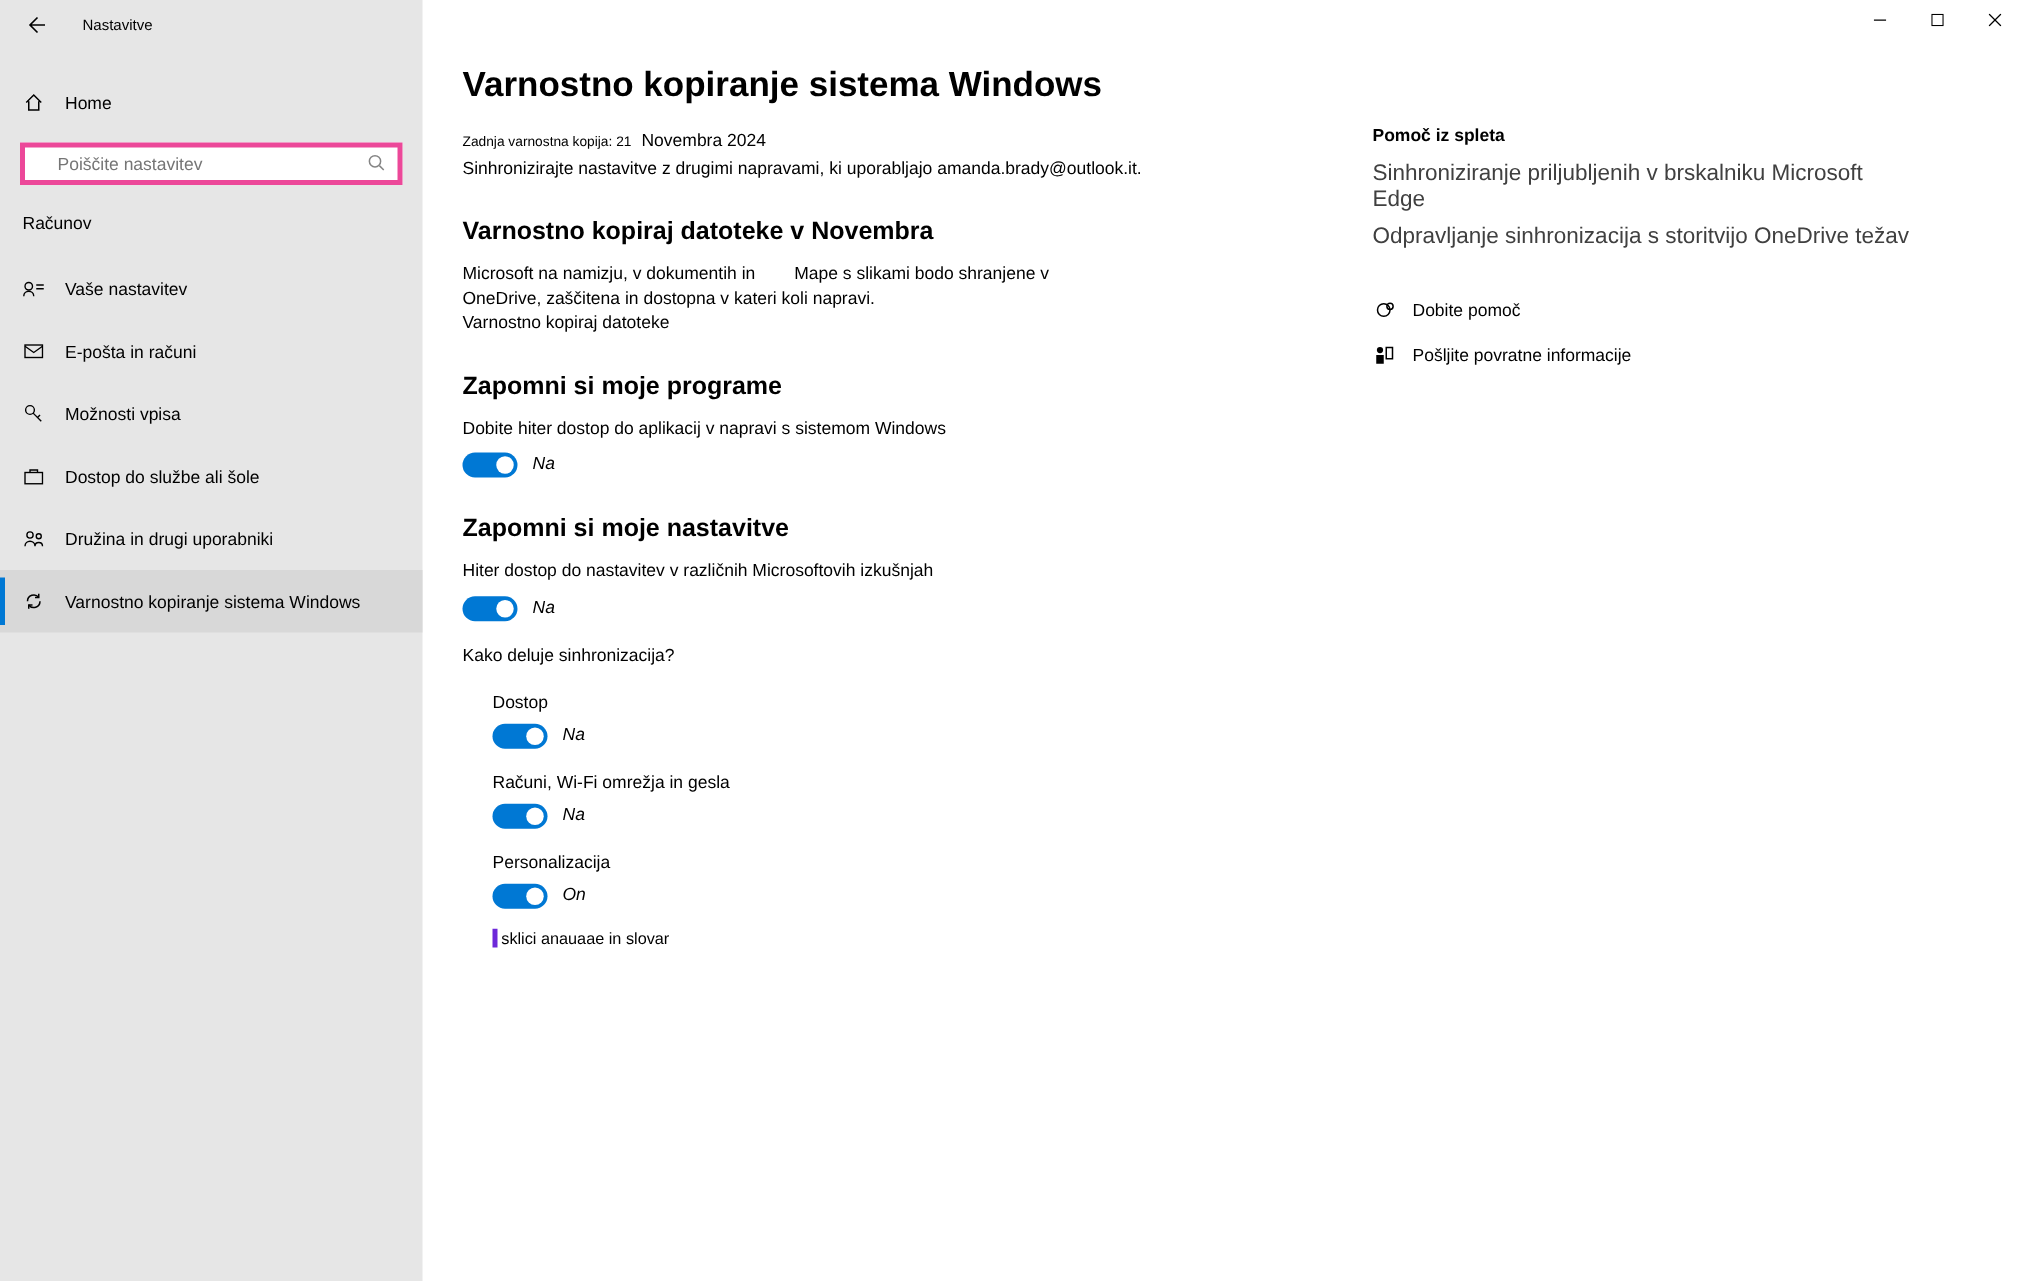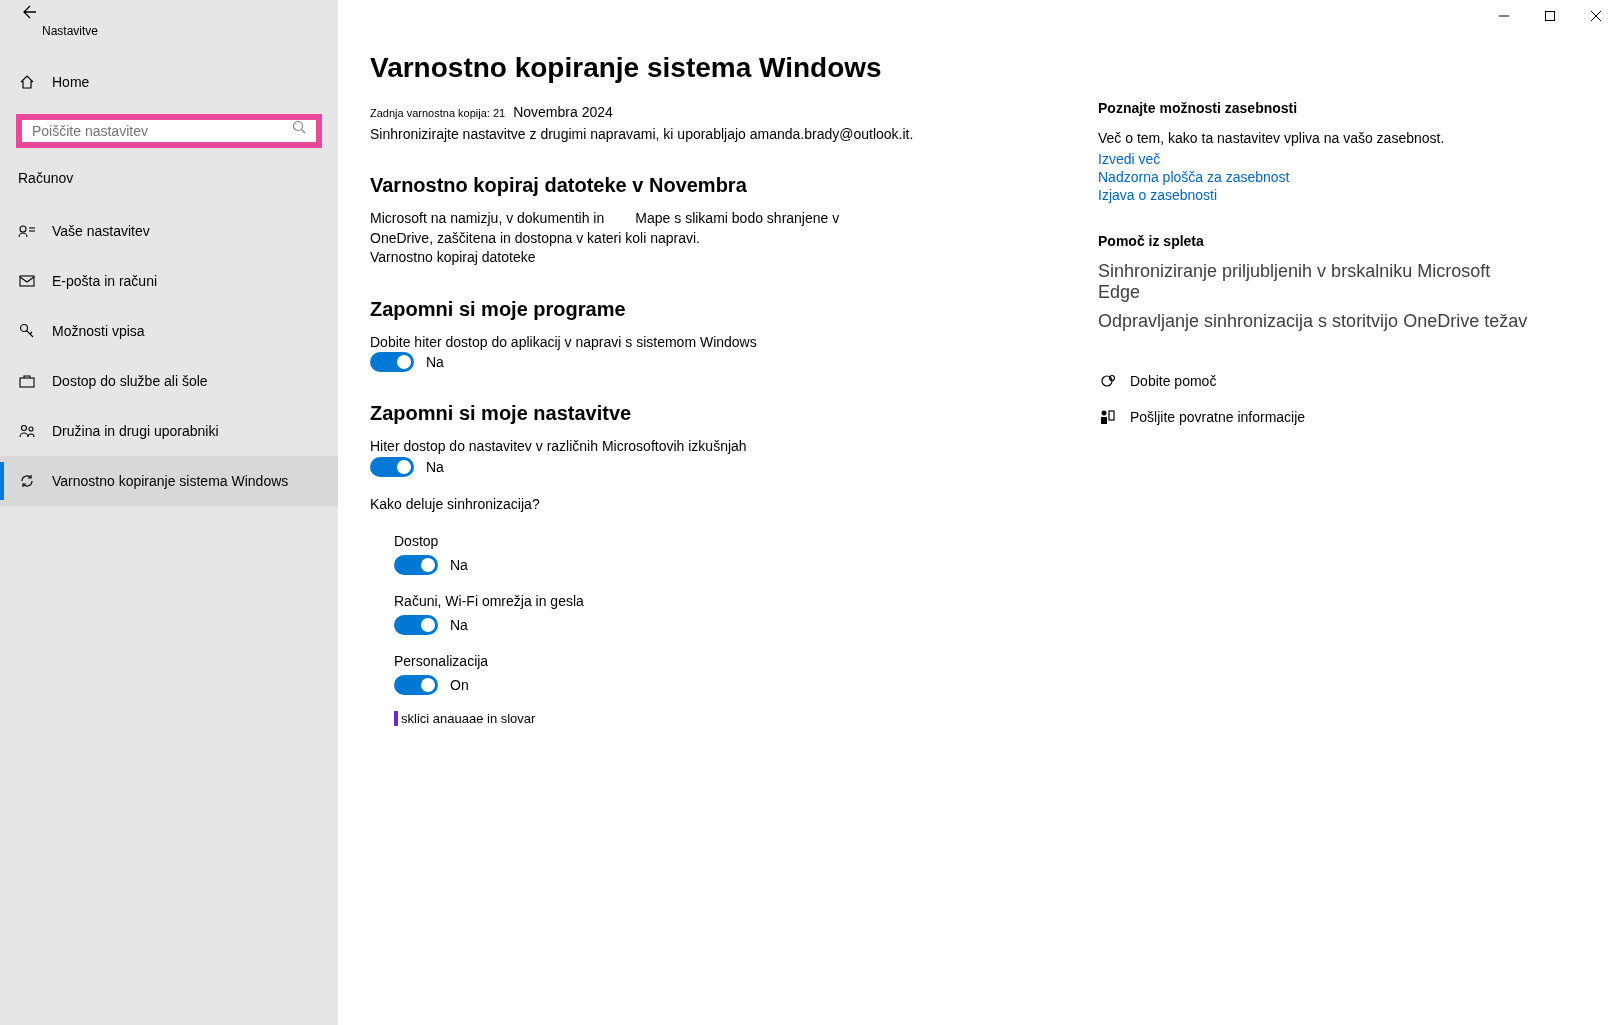--- a/index.html
+++ b/index.html
@@ -15,23 +15,23 @@
     }
     .sidebar {
       width: 338px;
       background: #e6e6e6;
       display: flex;
       flex-direction: column;
       flex-shrink: 0;
     }
     .titlebar {
       display: flex;
+      align-items: center;
       height: 40px;
       padding-left: 18px;
-      flex-direction: column;
     }
     .back-btn {
       width: 24px;
       height: 24px;
       display: flex;
       align-items: center;
       justify-content: center;
       cursor: pointer;
     }
     .app-title {
@@ -51,25 +51,26 @@
       display: flex;
       align-items: center;
       justify-content: center;
     }
     .nav-home-label {
       margin-left: 16px;
       font-size: 14px;
     }
     .search-box {
       margin: 12px 16px 0 16px;
-      border: 6px solid #ec4899;
+      border: 4px solid #ec4899;
       background: #fff;
       height: 34px;
       display: flex;
-      padding: 0 8px 0 10px;
+      align-items: center;
+      padding: 0 8px 0 26px;
     }
     .search-input {
       flex: 1;
       border: none;
       outline: none;
       font-size: 14px;
       font-family: inherit;
       background: transparent;
     }
     .search-icon {
@@ -165,22 +166,24 @@
       margin-top: 30px;
       margin-bottom: 12px;
     }
     .body-text {
       font-size: 14px;
       line-height: 1.4;
       max-width: 540px;
     }
     .toggle-row {
       display: flex;
-      align-items: center;
+      align-items: flex-start;
+      margin-top: 10px;
       gap: 12px;
+      font-style: italic;
     }
     .toggle {
       width: 44px;
       height: 20px;
       border-radius: 10px;
       background: #0078d4;
       position: relative;
       cursor: pointer;
     }
     .toggle::after {
@@ -427,27 +430,20 @@
         <div class="toggle-row">
           <div class="toggle"></div>
           <span class="toggle-label">On</span>
         </div>
       </div>
     </div>
     <div class="dictionary-line">sklici anauaae in slovar</div>
   </div>
 
   <div class="right-panel">
-    <div class="right-block">
-      <div class="right-title">Poznajte možnosti zasebnosti</div>
-      <div class="right-text">Več o tem, kako ta nastavitev vpliva na vašo zasebnost.</div>
-      <span class="right-link">Izvedi več</span>
-      <span class="right-link">Nadzorna plošča za zasebnost</span>
-      <span class="right-link">Izjava o zasebnosti</span>
-    </div>
 
     <div class="right-block">
       <div class="right-title">Pomoč iz spleta</div>
       <span class="help-link">Sinhroniziranje priljubljenih v brskalniku Microsoft Edge</span>
       <span class="help-link">Odpravljanje sinhronizacija s storitvijo OneDrive težav</span>
     </div>
 
     <div style="margin-top:40px">
       <div class="support-row">
         <span class="icon">

